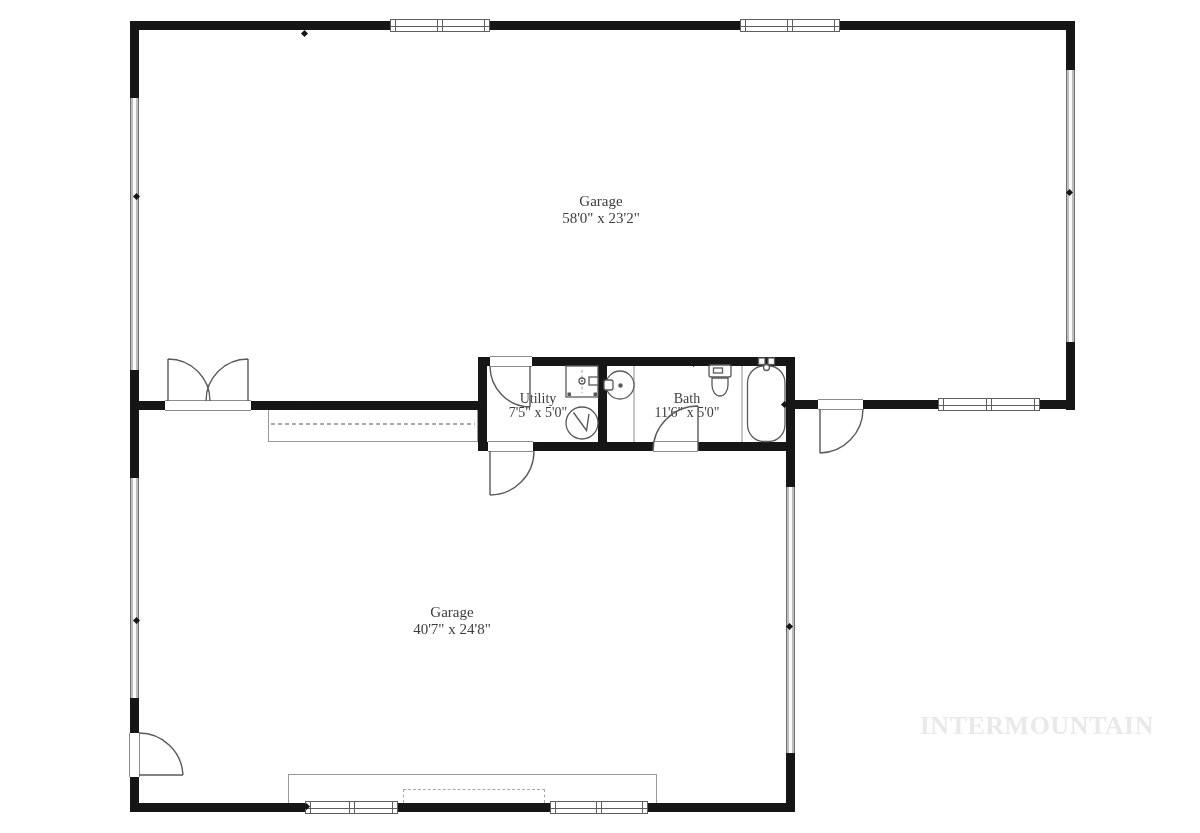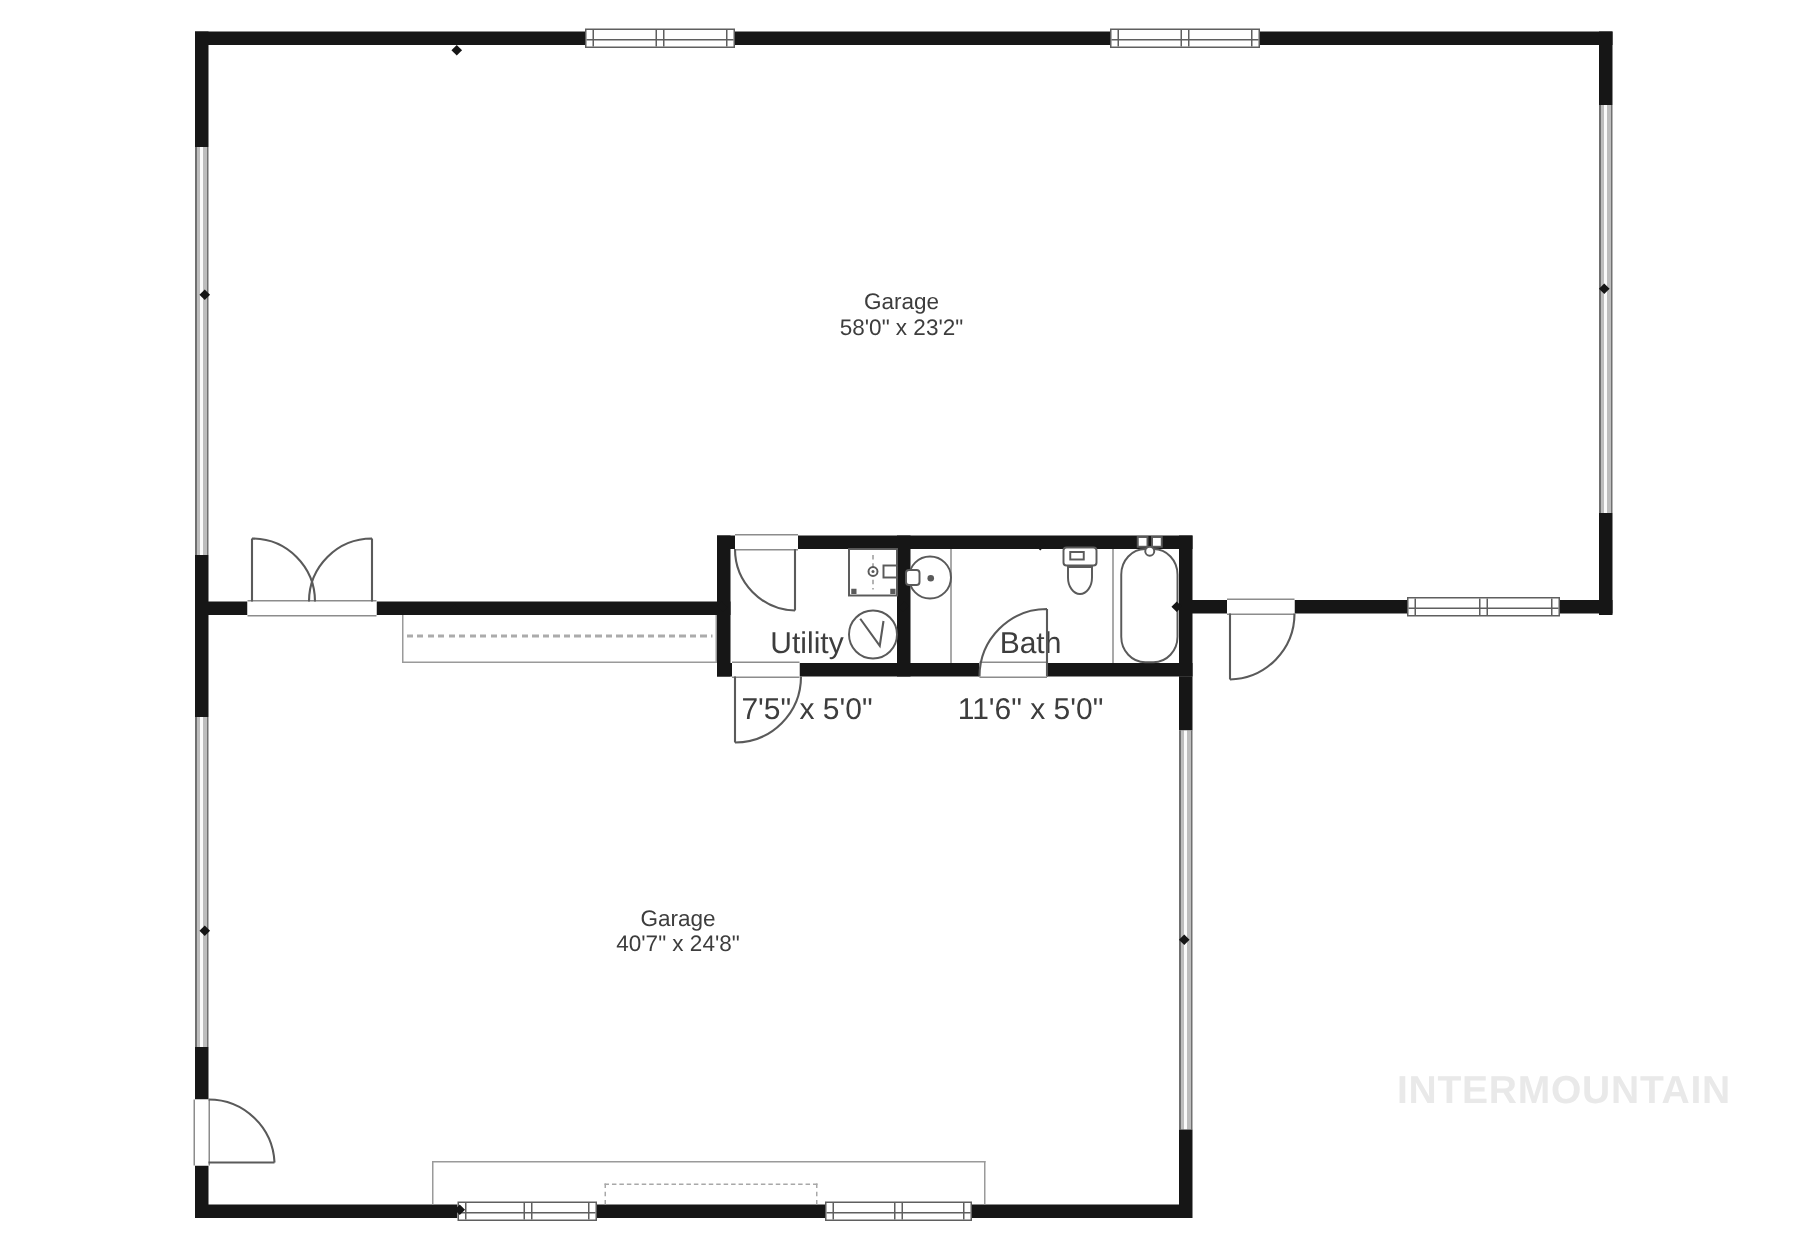--- a/index.html
+++ b/index.html
@@ -1,21 +1,21 @@
 <!DOCTYPE html>
 <html style="--wall: #161616; --line: #5a5a5a; --thin: #8c8c8c; --label: #3d3d3d; --watermark: #e9e9e9; --gdoor: #bdbdbd; --bg: #ffffff;"><head>
 <meta charset="utf-8">
 <style>
   :root{
     --wall:#161616; --line:#5a5a5a; --thin:#8c8c8c;
     --label:#3d3d3d; --watermark:#e9e9e9; --bg:#ffffff; --gdoor:#bdbdbd;
   }
   html,body{margin:0;padding:0;background:var(--bg);}
   #plan{position:relative;width:1152px;height:833px;background:var(--bg);overflow:hidden;
-        font-family:Liberation Sans, sans-serif;}
+        font-family:Liberation Serif, serif;}
   .wall{position:absolute;background:var(--wall);}
   .gdoor{position:absolute;background:linear-gradient(to right,
           #707070 0 1px,#bdbdbd 1px 3px,#fafafa 3px 5.5px,#bdbdbd 5.5px 8px,#707070 8px 9px);}
   .opening-h{position:absolute;background:#fff;border-top:1px solid var(--thin);
              border-bottom:1px solid var(--thin);box-sizing:border-box;}
   .opening-v{position:absolute;background:#fff;border-left:1px solid var(--thin);
              border-right:1px solid var(--thin);box-sizing:border-box;}
   .window{position:absolute;background:#fff;border:1px solid #5f5f5f;box-sizing:border-box;}
   .window::before{content:"";position:absolute;left:0;right:0;top:50%;height:1px;background:#5f5f5f;}
   .window .vb{position:absolute;top:0;bottom:0;width:1px;background:#5f5f5f;}
@@ -23,21 +23,21 @@
              border:1px solid #9a9a9a;border-top:none;box-sizing:border-box;}
   .workbench .dash{position:absolute;left:2px;right:2px;top:13px;height:2px;
              background:repeating-linear-gradient(to right,#ababab 0 4px,transparent 4px 7px);}
   .gd-outline{position:absolute;left:288px;top:774px;width:369px;height:29px;
              border:1px solid #9a9a9a;border-bottom:none;box-sizing:border-box;}
   .gd-dashed{position:absolute;left:403px;top:789px;width:142px;height:14px;
              border:1px dashed #a8a8a8;border-bottom:none;box-sizing:border-box;}
   .room-label{position:absolute;text-align:center;color:var(--label);}
   .room-label .nm{font-size:15px;line-height:17px;}
   .room-label .dm{font-size:15px;line-height:17px;}
-  .room-label.small .nm,.room-label.small .dm{font-size:20px;line-height:14px;margin-top:30px;}
+  .room-label.small .nm,.room-label.small .dm{font-size:14px;line-height:14px;}
   .tick{position:absolute;width:5px;height:5px;background:var(--wall);transform:rotate(45deg);}
   .watermark{position:absolute;top:711px;right:-2px;font-size:26px;font-weight:bold;
              letter-spacing:.5px;color:var(--watermark);white-space:nowrap;}
   svg.fx-layer{position:absolute;left:0;top:0;pointer-events:none;}
   .fx{fill:#fff;stroke:var(--line);stroke-width:1.3;}
   .stroke-only{fill:none;stroke:var(--line);stroke-width:1.4;}
   .solid{fill:var(--line);stroke:none;}
   .dashline{stroke:#9a9a9a;stroke-width:1;stroke-dasharray:3 2.5;}
   .thinline{stroke:var(--thin);stroke-width:1;}
 </style>

